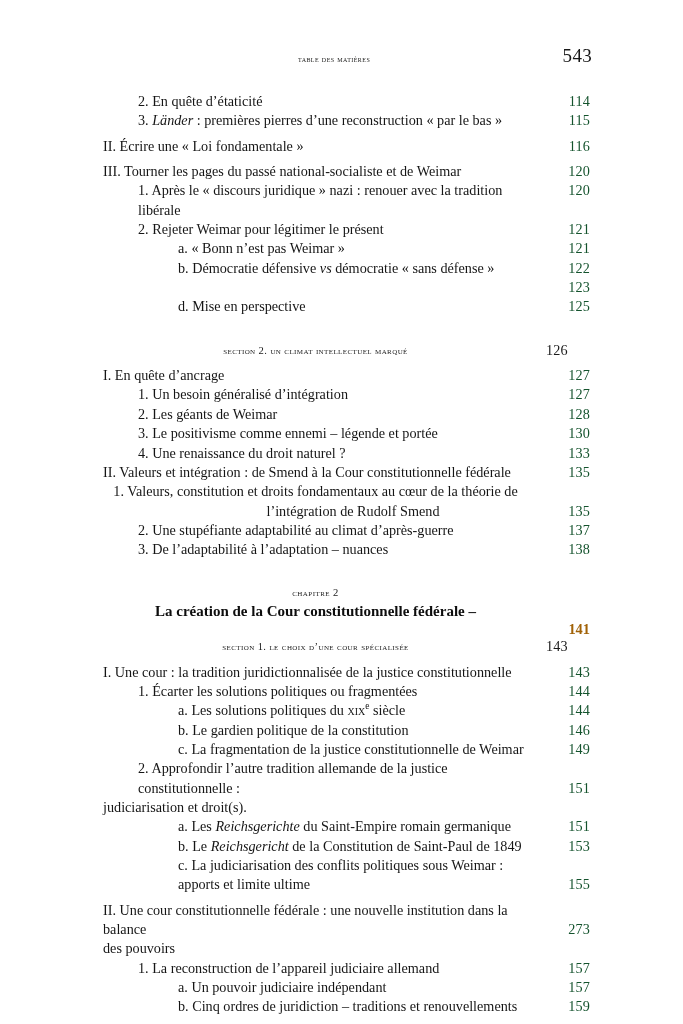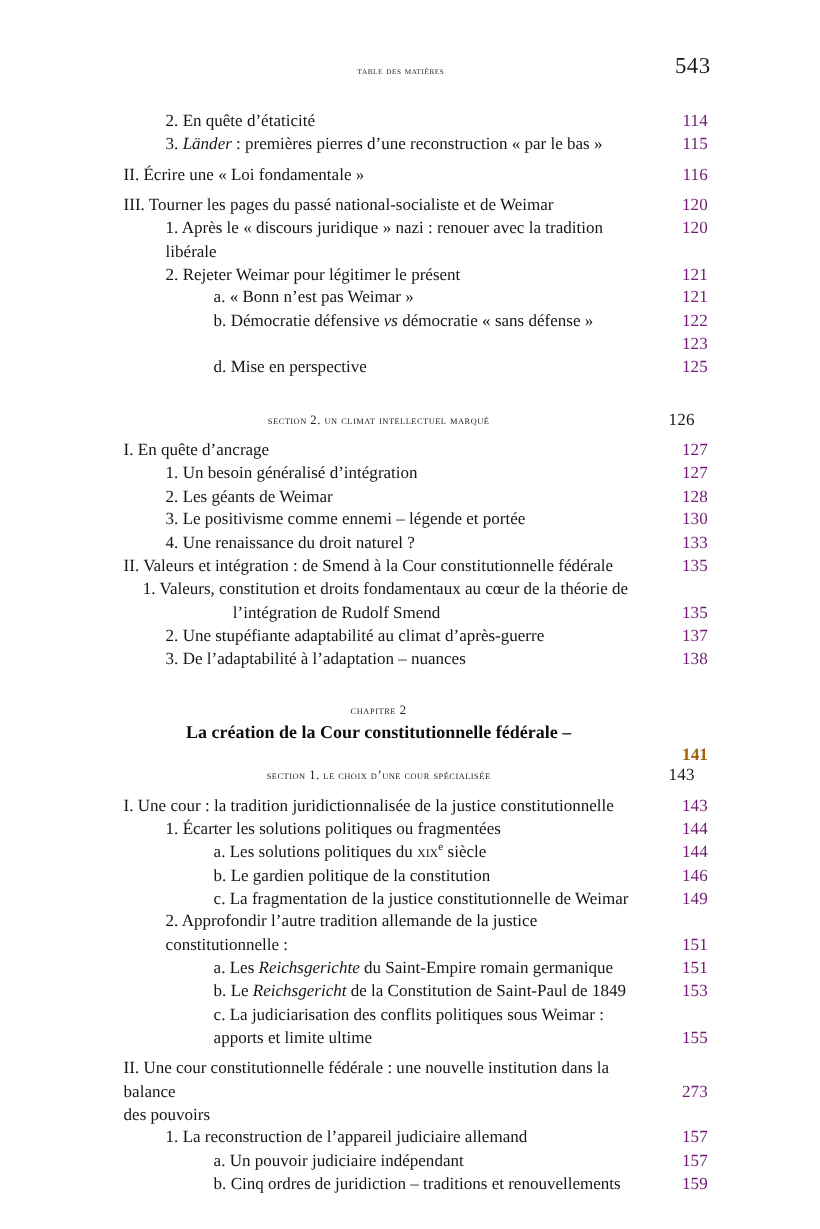--- a/index.html
+++ b/index.html
@@ -72,31 +72,31 @@
     padding-right: 62px;
     text-indent: 0;
   }
   .entry .pg {
     position: absolute;
     right: 0;
     top: 0;
     width: 44px;
     text-align: right;
     font-size: 14.2px;
-    color: #701a75;
+    color: #14532d;
     letter-spacing: 0.15px;
   }
 
   
   .lvl-roman  .txt { margin-left: 0px; }
   .lvl-num    .txt { margin-left: 35px; }
   .lvl-alpha  .txt { margin-left: 75px; }
 
   
-  .cont-alpha .txt { margin-left: 16px; text-indent: 0; }
+  .cont-alpha .txt { margin-left: 0px; text-indent: 0; text-align: center; }
   .cont-alpha .l2  { display: block; margin-left: 75px; }
   .cont-num   .txt { margin-left: 35px; }
   .cont-num   .l2  { display: block; margin-left: -35px; }
   .cont-roman .txt { margin-left: 0px; }
   .cont-roman .l2  { display: block; margin-left: 0px; }
 
   
   .entry.multi .pg { top: 19.35px; }
 
   
@@ -115,21 +115,21 @@
     color: #1a1a1a;
     line-height: 19.35px;
     min-height: 19.35px;
   }
   .section-head .txt { display: block; padding-right: 62px; }
   .section-head .pg {
     position: absolute;
     right: 0;
     top: 0;
     width: 44px;
-    text-align: center;
+    text-align: left;
     font-size: 14.2px;
     font-variant: normal;
     text-transform: none;
     letter-spacing: 0.15px;
   }
 
   
   .chapter-block {
     position: relative;
     text-align: center;
@@ -330,21 +330,21 @@
       <span class="txt">b. Le gardien politique de la constitution</span>
       <span class="pg">146</span>
     </div>
 
     <div class="entry lvl-alpha">
       <span class="txt">c. La fragmentation de la justice constitutionnelle de Weimar</span>
       <span class="pg">149</span>
     </div>
 
     <div class="entry multi cont-num">
-      <span class="txt"><span class="l1">2. Approfondir l’autre tradition allemande de la justice constitutionnelle :</span></span>
+      <span class="txt"><span class="l1">2. Approfondir l’autre tradition allemande de la justice constitutionnelle :</span><span class="l2">judiciarisation et droit(s).</span></span>
       <span class="pg">151</span>
     </div>
 
     <div class="entry lvl-alpha">
       <span class="txt"><span>a. Les </span><em>Reichsgerichte</em><span> du Saint-Empire romain germanique</span></span>
       <span class="pg">151</span>
     </div>
 
     <div class="entry lvl-alpha">
       <span class="txt"><span>b. Le </span><em>Reichsgericht</em><span> de la Constitution de Saint-Paul de 1849</span></span>

